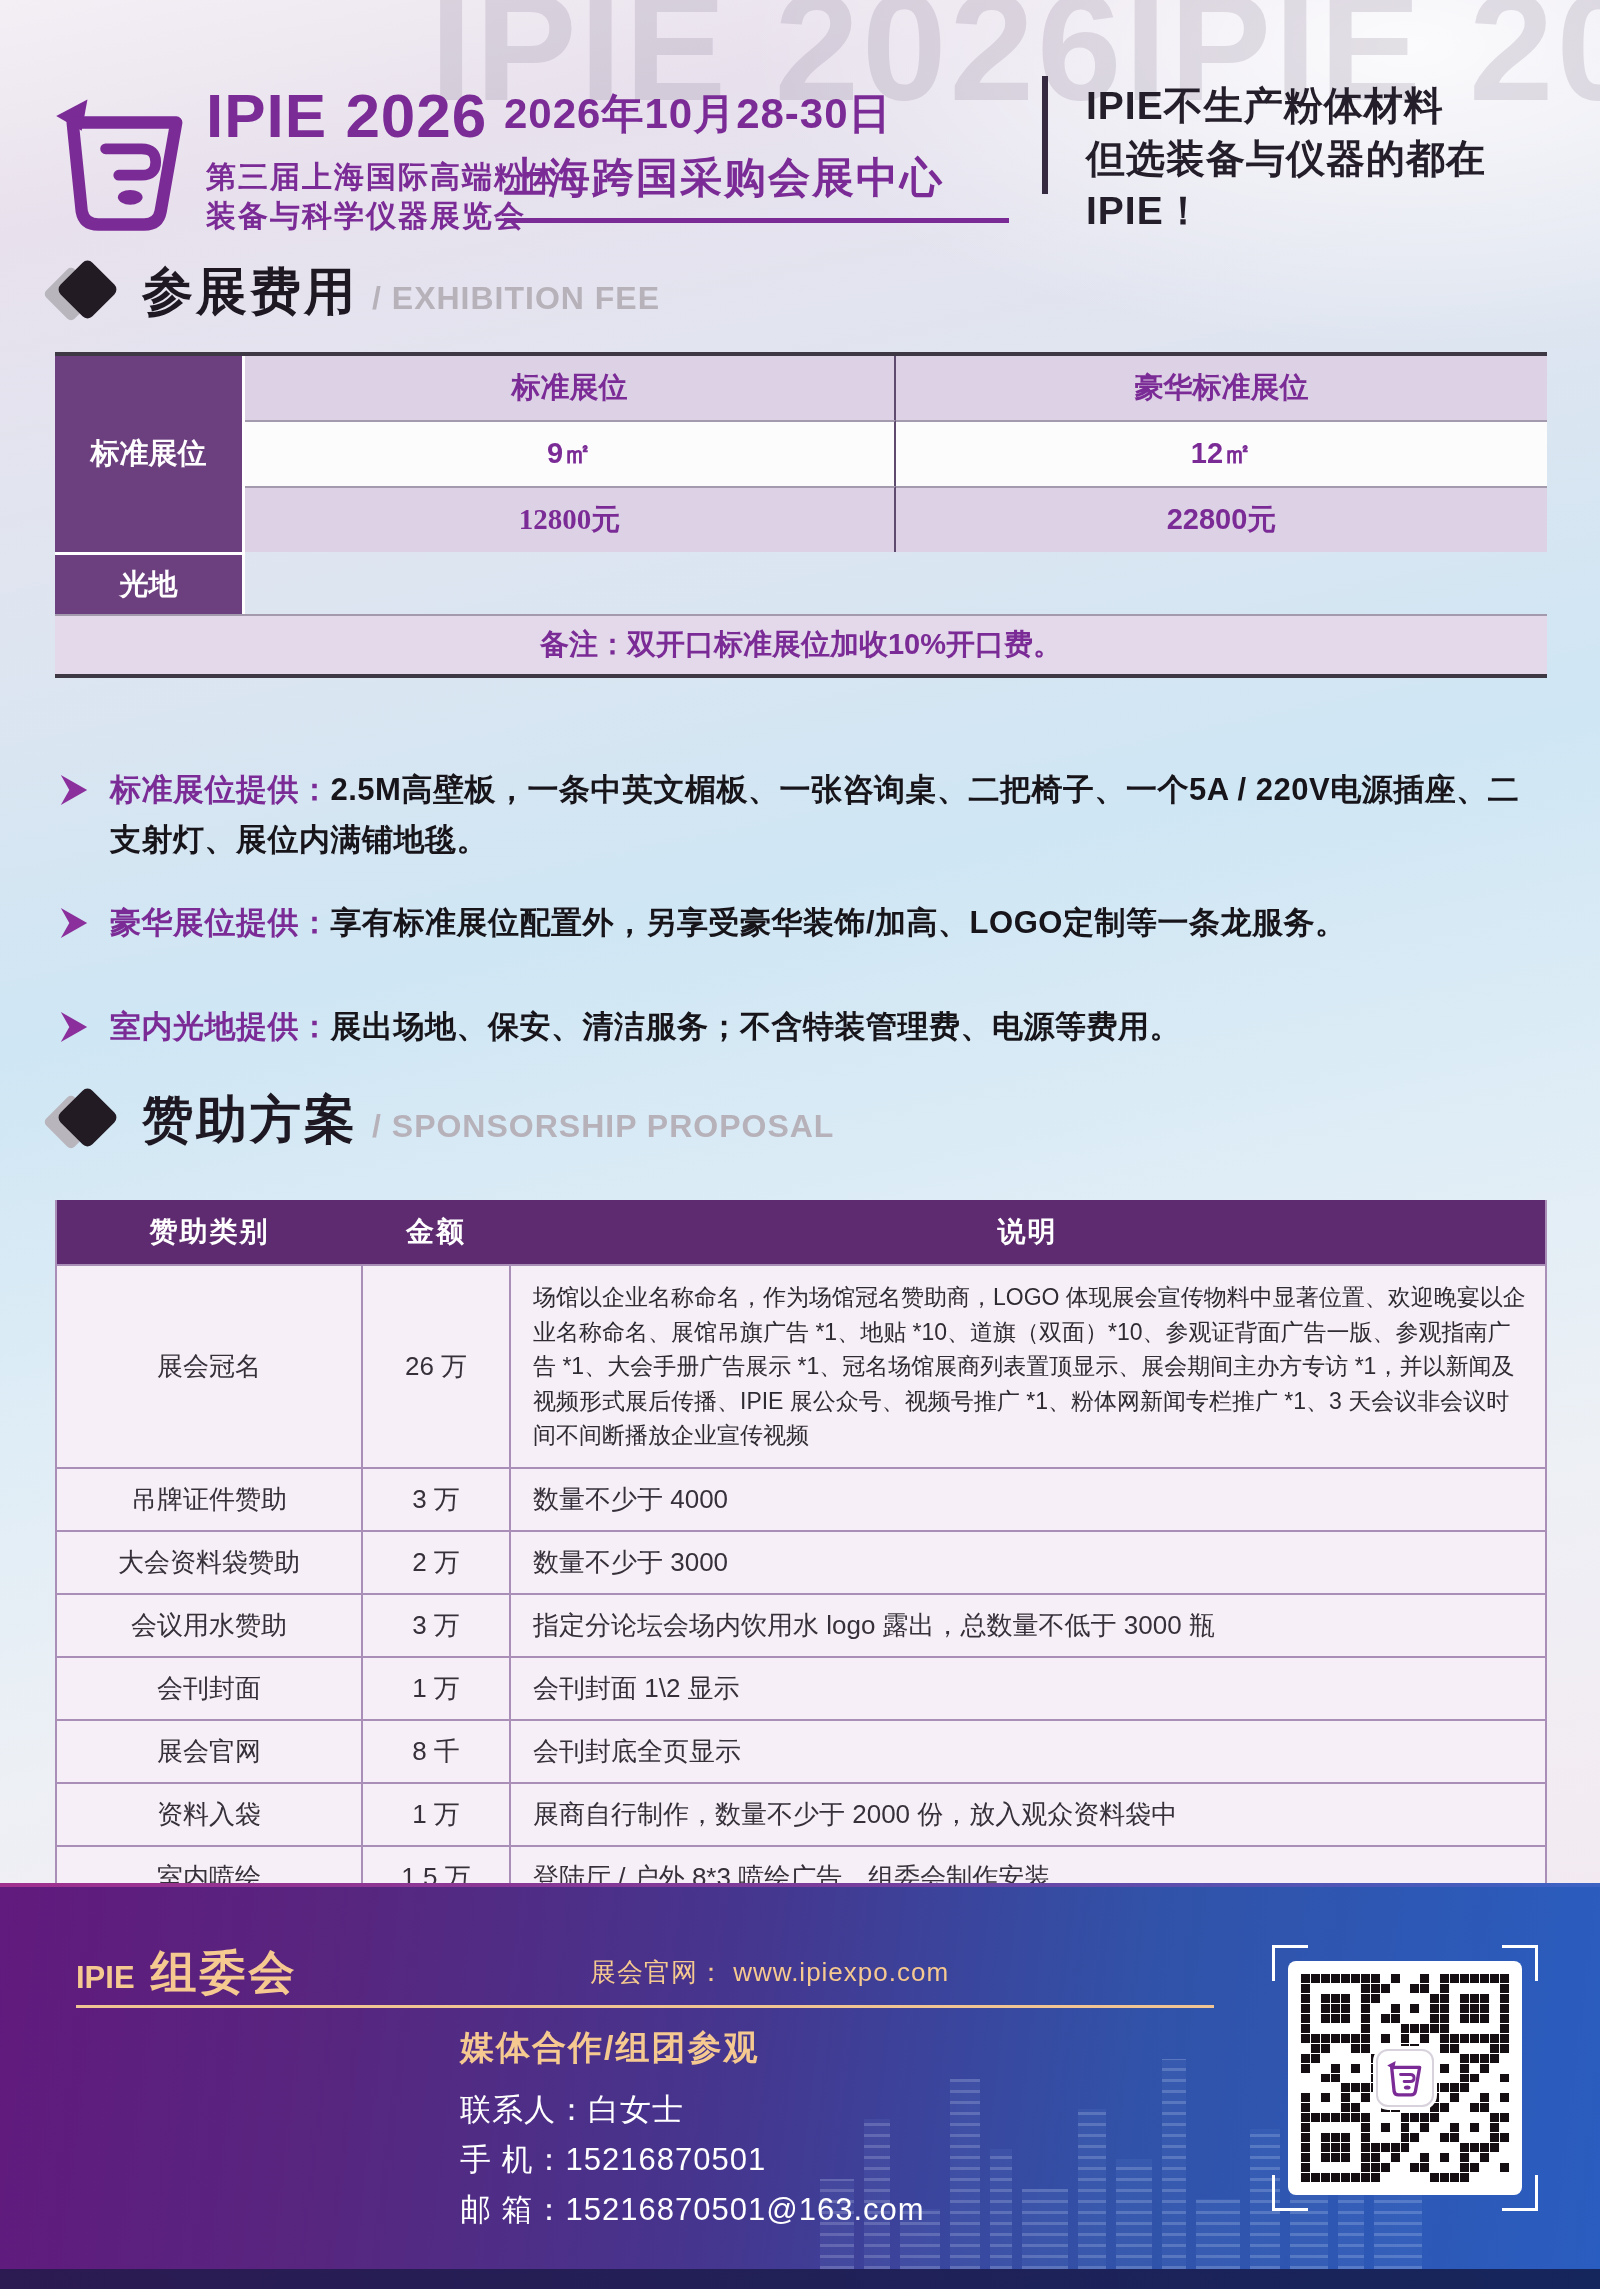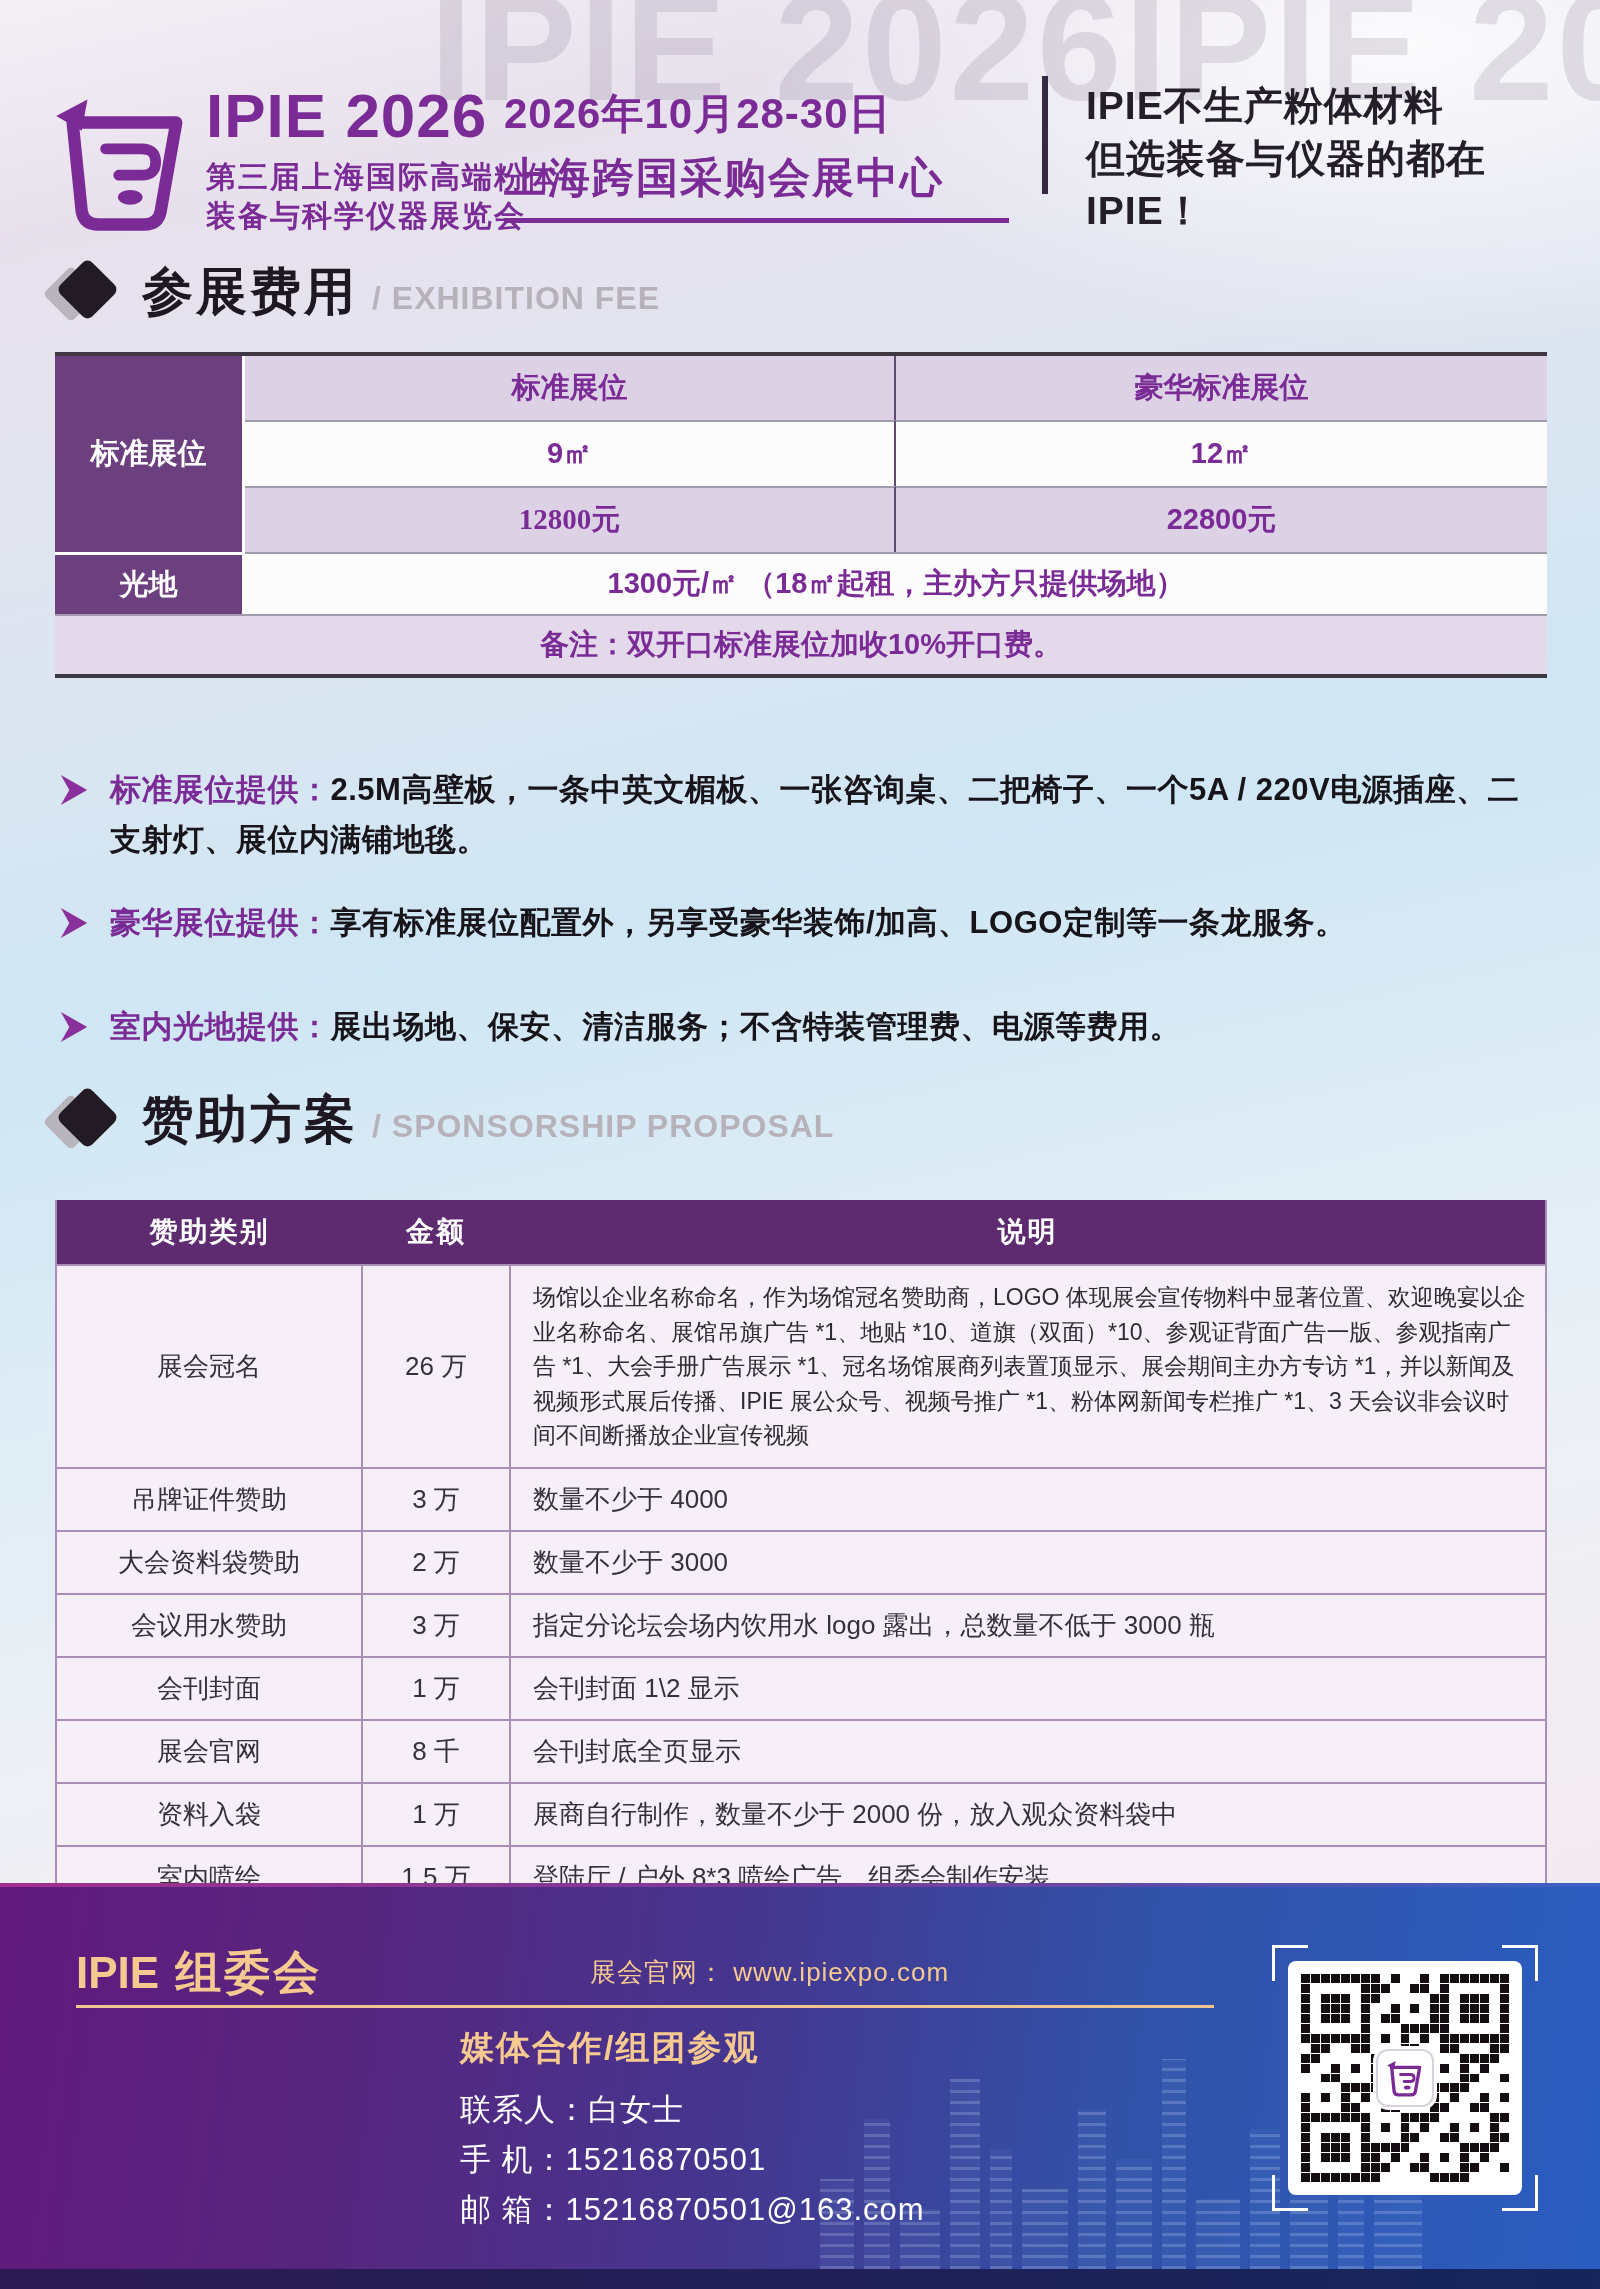--- a/index.html
+++ b/index.html
@@ -67,21 +67,21 @@
   .sponsor td.c { text-align:center; white-space:nowrap; border-right:2px solid #a98fb8; }
   .sponsor td.d { text-align:left; padding-left:22px; }
   .sponsor td.desc-long { font-size:23px; line-height:1.5; color:#2f2b33; padding:14px 18px 14px 22px; }
   
   .footer { position:absolute; left:0; top:1887px; width:1600px; height:402px;
     background:linear-gradient(97deg,#611a7d 0%,#57267f 22%,#45368f 46%,#3152a8 70%,#2a5dc0 100%); }
   .footer-topline { position:absolute; left:0; top:-4px; width:100%; height:4px;
     background:linear-gradient(90deg,#a0308f,#7b3b9a,#3b63c4); }
   .f-gold { color:#f5c98f; }
   .committee { position:absolute; left:76px; top:55px; display:flex; align-items:baseline; gap:16px; }
-  .committee .en { font-size:44px; font-weight:900; }
+  .committee .en { font-size:31px; font-weight:900; }
   .committee .cn { font-size:46px; font-weight:800; letter-spacing:3px; }
   .website { position:absolute; left:590px; top:68px; font-size:26px; letter-spacing:1px; }
   .gold-line { position:absolute; left:76px; top:118px; width:1138px; height:3px; background:#f0c493; }
   .f-col { position:absolute; top:138px; color:#fff; }
   .f-col.left { left:76px; } .f-col.right { left:460px; }
   .f-col h3 { font-size:34px; font-weight:900; letter-spacing:2px; margin-bottom:14px; }
   .f-col p { font-size:31px; line-height:1.62; letter-spacing:1px; font-weight:500; }
   .skyline { position:absolute; right:0; bottom:20px; width:780px; height:240px; display:flex;
     align-items:flex-end; gap:10px; opacity:.45; pointer-events:none; }
   .skyline i { display:block;
@@ -155,21 +155,20 @@
 
   <div class="fee-table">
     <div class="ft-a ft-purple">标准展位</div>
     <div class="ft-h1 ft-lt br">标准展位</div>
     <div class="ft-h2 ft-lt">豪华标准展位</div>
     <div class="ft-s1 ft-wh bt br">9㎡</div>
     <div class="ft-s2 ft-wh bt">12㎡</div>
     <div class="ft-p1 ft-lt bt br">12800元</div>
     <div class="ft-p2 ft-lt bt">22800元</div>
     <div class="ft-b ft-purple">光地</div>
-    <div class="ft-open ft-wh bt">1300元/㎡ （18㎡起租，主办方只提供场地）</div>
     <div class="ft-remark ft-rk bt">备注：双开口标准展位加收10%开口费。</div>
   </div>
 
   <div class="bullet" style="top:765px;">
     <svg class="arrow" viewBox="0 0 34 34" width="32" height="34">
         <path d="M3 1 L31 17 L3 33 L12 17 Z" fill="#8b2f9c"></path>
       </svg>
     <p><span class="b-label">标准展位提供：</span><span>2.5M高壁板，一条中英文楣板、一张咨询桌、二把椅子、一个5A / 220V电源插座、二支射灯、展位内满铺地毯。</span></p>
   </div>
   <div class="bullet" style="top:898px;">

